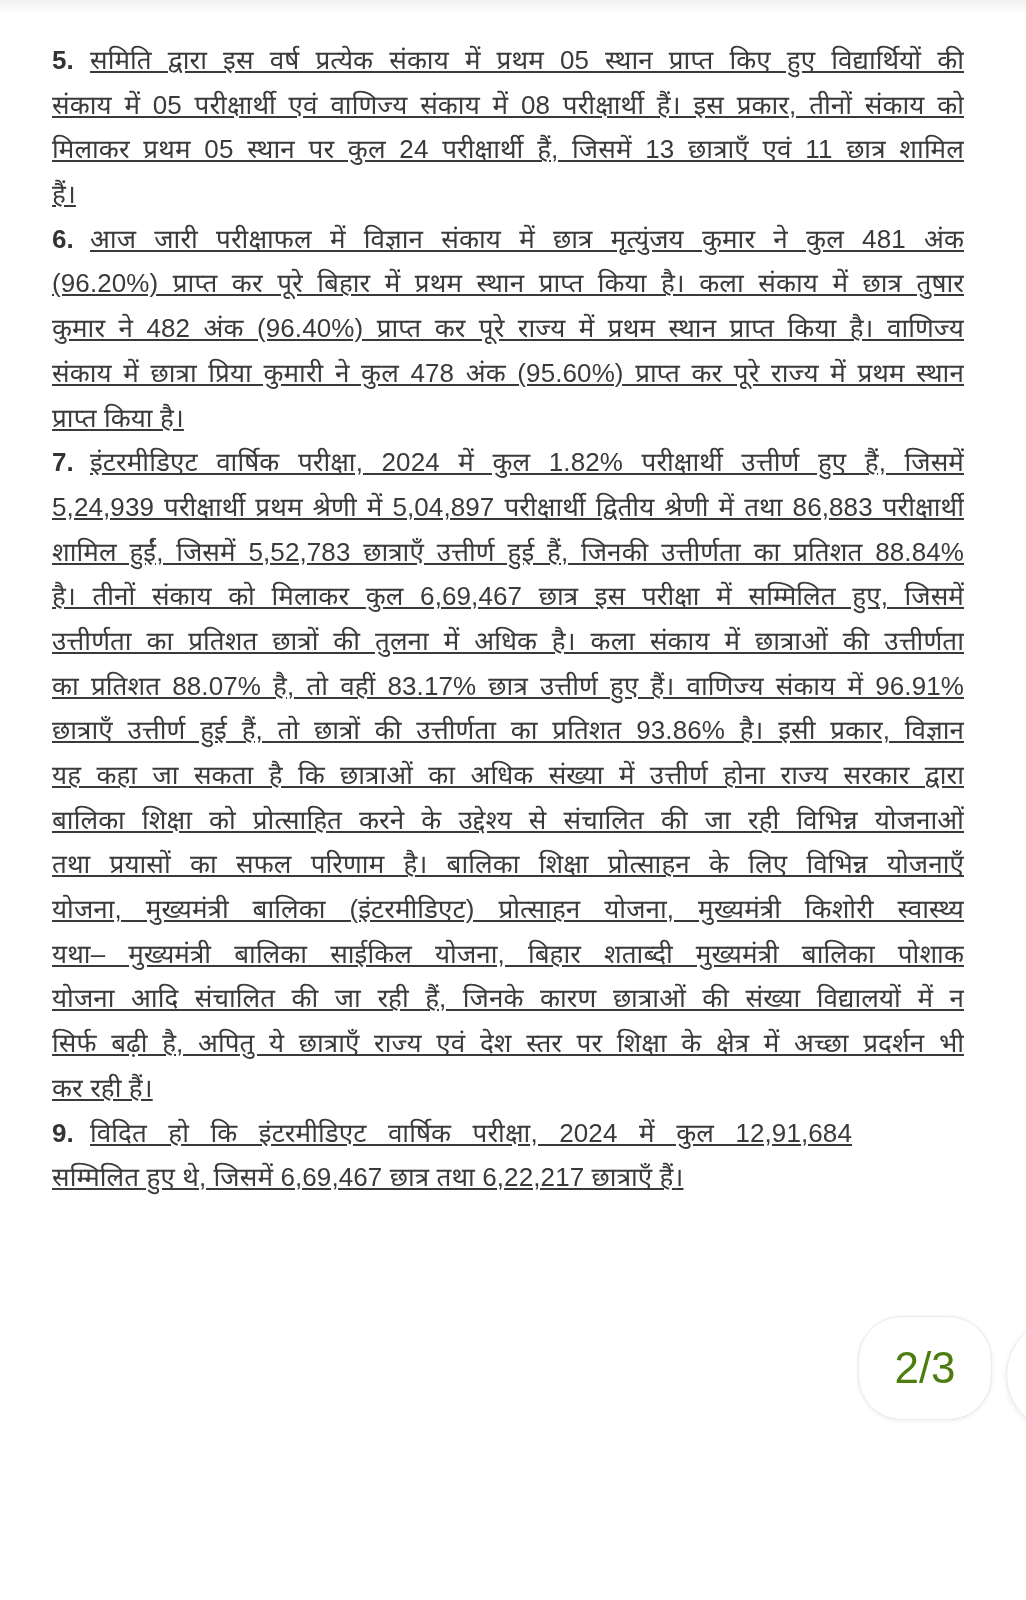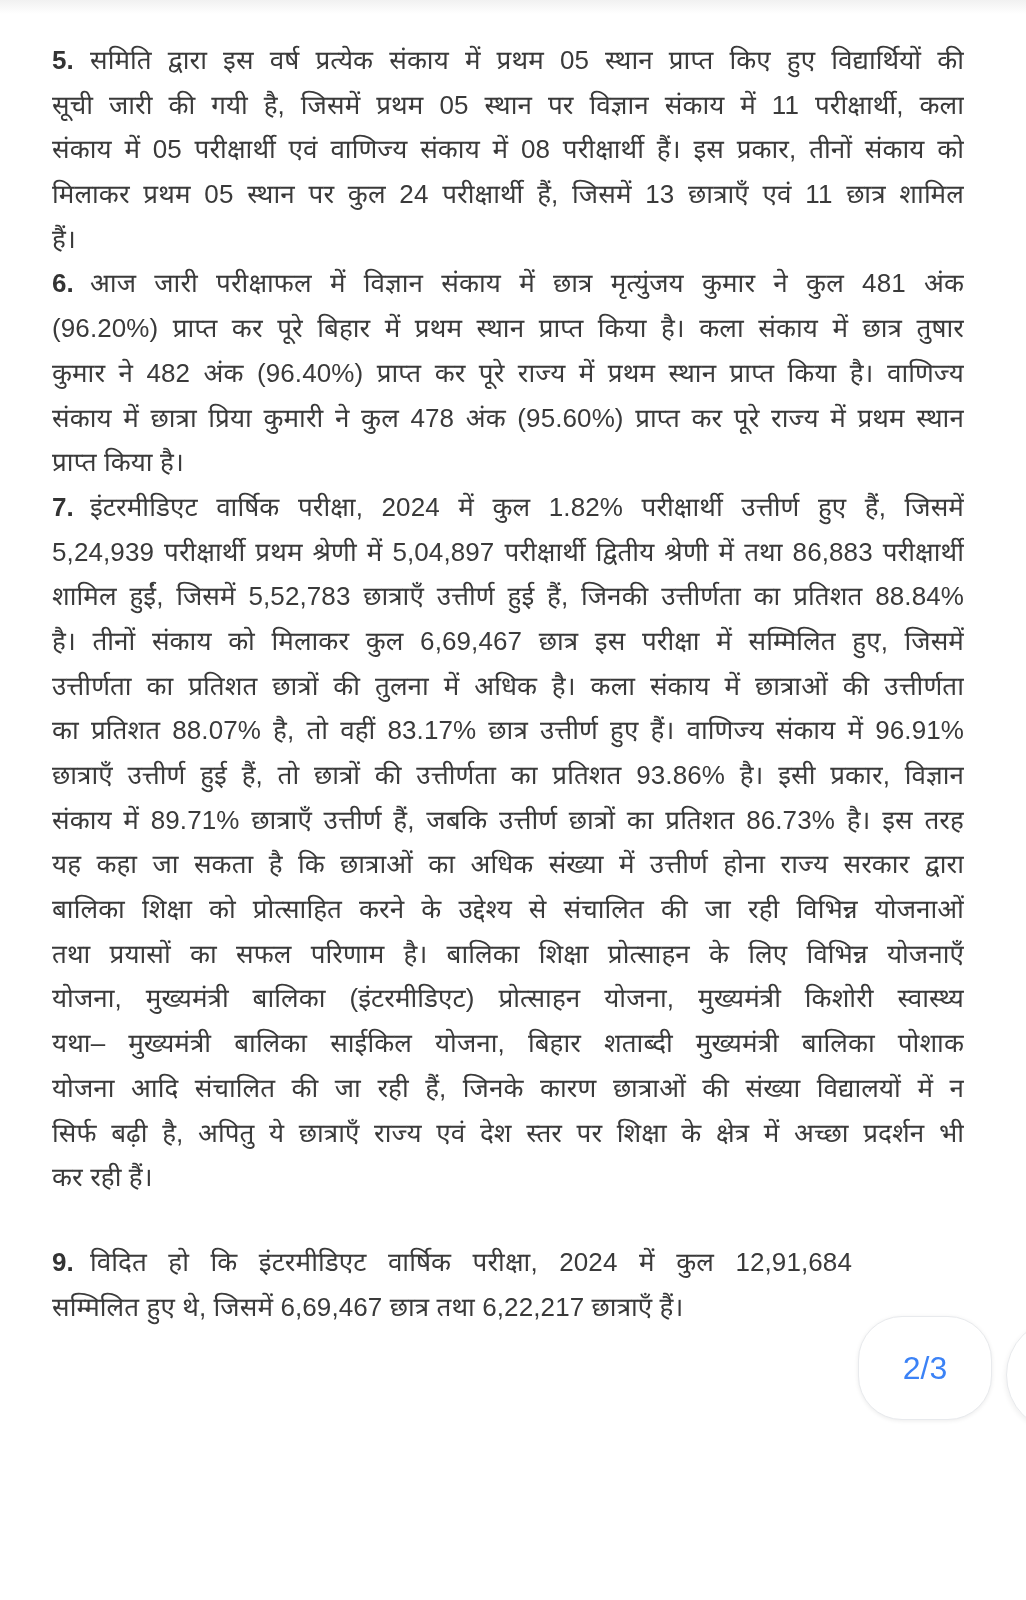--- a/index.html
+++ b/index.html
@@ -30,49 +30,49 @@
     color: #3a3a3a;
     font-size: 26px;
     letter-spacing: 0.1px;
   }
   .line {
     height: 44.7px;
     line-height: 44.7px;
     overflow: hidden;
     text-align: justify;
     text-align-last: justify;
+    text-decoration: underline;
   }
   .line.last {
     text-align-last: left;
   }
   .line.narrow {
     width: 800px;
-    margin-top: 40px;
   }
   .pnum {
     display: inline-block;
     width: 38px;
     font-weight: bold;
     color: #333333;
   }
   .page-badge {
     position: absolute;
     left: 858px;
     top: 1316px;
     width: 132px;
     height: 102px;
     background: #ffffff;
     border: 1px solid #e8eaed;
     border-radius: 44px;
     box-shadow: 0 1px 4px rgba(0,0,0,0.08);
     display: flex;
     align-items: center;
     justify-content: center;
-    font-size: 32px;
-    color: #3b82f6;
+    font-size: 44px;
+    color: #4d7c0f;
   }
   .edge-badge {
     position: absolute;
     left: 1006px;
     top: 1318px;
     width: 112px;
     height: 112px;
     background: #ffffff;
     border: 1px solid #e8eaed;
     border-radius: 50%;
@@ -80,37 +80,35 @@
   }
 </style>
 </head>
 <body>
 
 <div class="stage">
   <div class="scan-top"></div>
 
   <div class="doc" id="doc">
       <div class="line"><span class="pnum">5.</span><span>समिति द्वारा इस वर्ष प्रत्येक संकाय में प्रथम 05 स्थान प्राप्त किए हुए विद्यार्थियों की</span></div>
-      <div class="line">सूची जारी की गयी है, जिसमें प्रथम 05 स्थान पर विज्ञान संकाय में 11 परीक्षार्थी, कला</div>
       <div class="line">संकाय में 05 परीक्षार्थी एवं वाणिज्य संकाय में 08 परीक्षार्थी हैं। इस प्रकार, तीनों संकाय को</div>
       <div class="line">मिलाकर प्रथम 05 स्थान पर कुल 24 परीक्षार्थी हैं, जिसमें 13 छात्राएँ एवं 11 छात्र शामिल</div>
       <div class="line last">हैं।</div>
       <div class="line"><span class="pnum">6.</span><span>आज जारी परीक्षाफल में विज्ञान संकाय में छात्र मृत्युंजय कुमार ने कुल 481 अंक</span></div>
       <div class="line">(96.20%) प्राप्त कर पूरे बिहार में प्रथम स्थान प्राप्त किया है। कला संकाय में छात्र तुषार</div>
       <div class="line">कुमार ने 482 अंक (96.40%) प्राप्त कर पूरे राज्य में प्रथम स्थान प्राप्त किया है। वाणिज्य</div>
       <div class="line">संकाय में छात्रा प्रिया कुमारी ने कुल 478 अंक (95.60%) प्राप्त कर पूरे राज्य में प्रथम स्थान</div>
       <div class="line last">प्राप्त किया है।</div>
       <div class="line"><span class="pnum">7.</span><span>इंटरमीडिएट वार्षिक परीक्षा, 2024 में कुल 1.82% परीक्षार्थी उत्तीर्ण हुए हैं, जिसमें</span></div>
       <div class="line">5,24,939 परीक्षार्थी प्रथम श्रेणी में 5,04,897 परीक्षार्थी द्वितीय श्रेणी में तथा 86,883 परीक्षार्थी</div>
       <div class="line">शामिल हुईं, जिसमें 5,52,783 छात्राएँ उत्तीर्ण हुई हैं, जिनकी उत्तीर्णता का प्रतिशत 88.84%</div>
       <div class="line">है। तीनों संकाय को मिलाकर कुल 6,69,467 छात्र इस परीक्षा में सम्मिलित हुए, जिसमें</div>
       <div class="line">उत्तीर्णता का प्रतिशत छात्रों की तुलना में अधिक है। कला संकाय में छात्राओं की उत्तीर्णता</div>
       <div class="line">का प्रतिशत 88.07% है, तो वहीं 83.17% छात्र उत्तीर्ण हुए हैं। वाणिज्य संकाय में 96.91%</div>
       <div class="line">छात्राएँ उत्तीर्ण हुई हैं, तो छात्रों की उत्तीर्णता का प्रतिशत 93.86% है। इसी प्रकार, विज्ञान</div>
-      <div class="line">संकाय में 89.71% छात्राएँ उत्तीर्ण हैं, जबकि उत्तीर्ण छात्रों का प्रतिशत 86.73% है। इस तरह</div>
       <div class="line">यह कहा जा सकता है कि छात्राओं का अधिक संख्या में उत्तीर्ण होना राज्य सरकार द्वारा</div>
       <div class="line">बालिका शिक्षा को प्रोत्साहित करने के उद्देश्य से संचालित की जा रही विभिन्न योजनाओं</div>
       <div class="line">तथा प्रयासों का सफल परिणाम है। बालिका शिक्षा प्रोत्साहन के लिए विभिन्न योजनाएँ</div>
       <div class="line">योजना, मुख्यमंत्री बालिका (इंटरमीडिएट) प्रोत्साहन योजना, मुख्यमंत्री किशोरी स्वास्थ्य</div>
       <div class="line">यथा– मुख्यमंत्री बालिका साईकिल योजना, बिहार शताब्दी मुख्यमंत्री बालिका पोशाक</div>
       <div class="line">योजना आदि संचालित की जा रही हैं, जिनके कारण छात्राओं की संख्या विद्यालयों में न</div>
       <div class="line">सिर्फ बढ़ी है, अपितु ये छात्राएँ राज्य एवं देश स्तर पर शिक्षा के क्षेत्र में अच्छा प्रदर्शन भी</div>
       <div class="line last">कर रही हैं।</div>
       <div class="line narrow"><span class="pnum">9.</span><span>विदित हो कि इंटरमीडिएट वार्षिक परीक्षा, 2024 में कुल 12,91,684</span></div>
       <div class="line last">सम्मिलित हुए थे, जिसमें 6,69,467 छात्र तथा 6,22,217 छात्राएँ हैं।</div>

